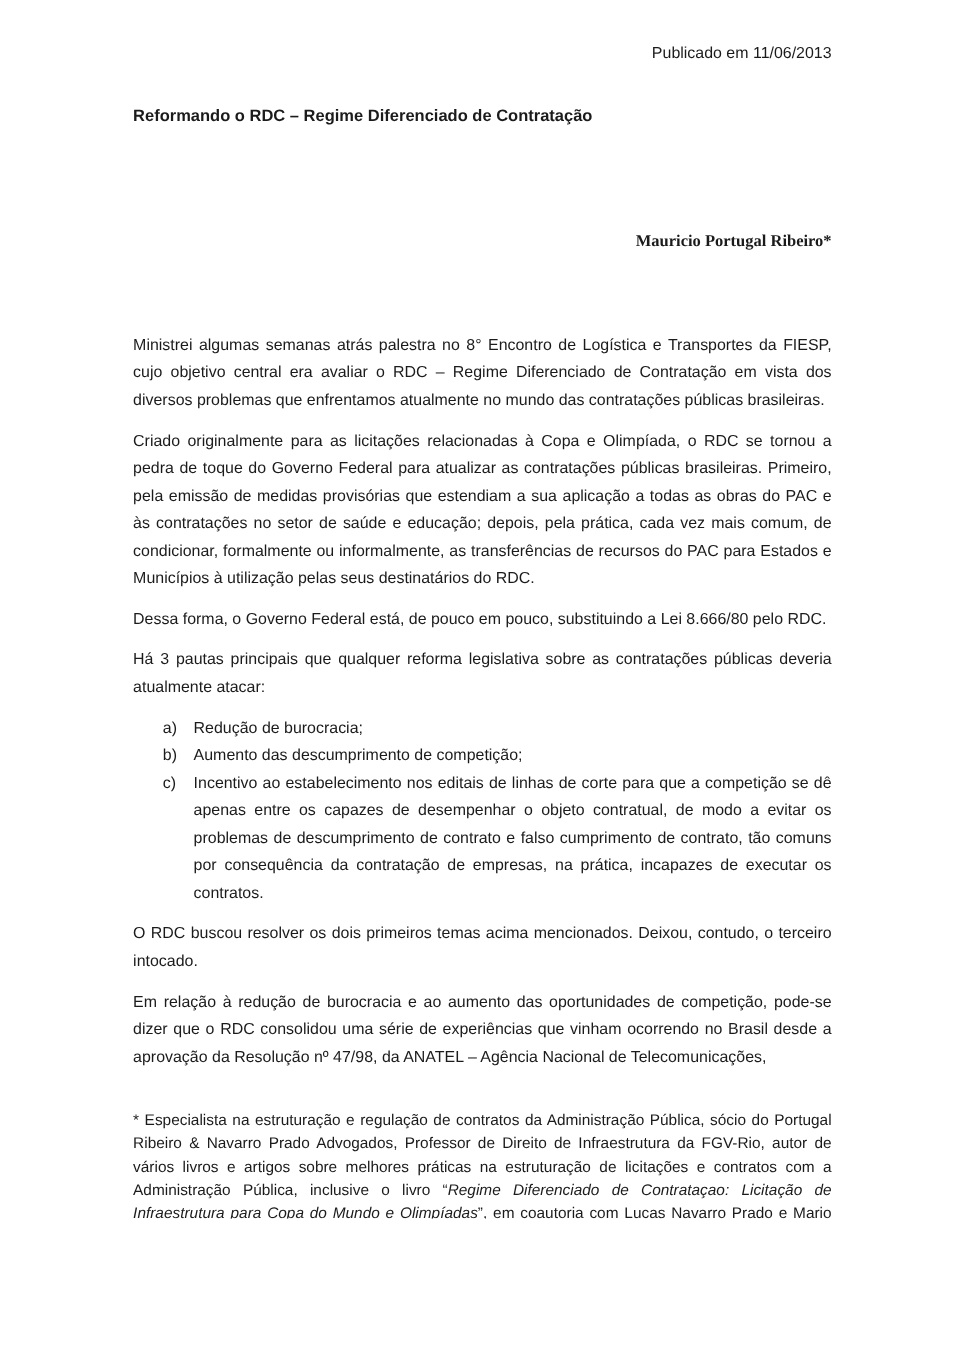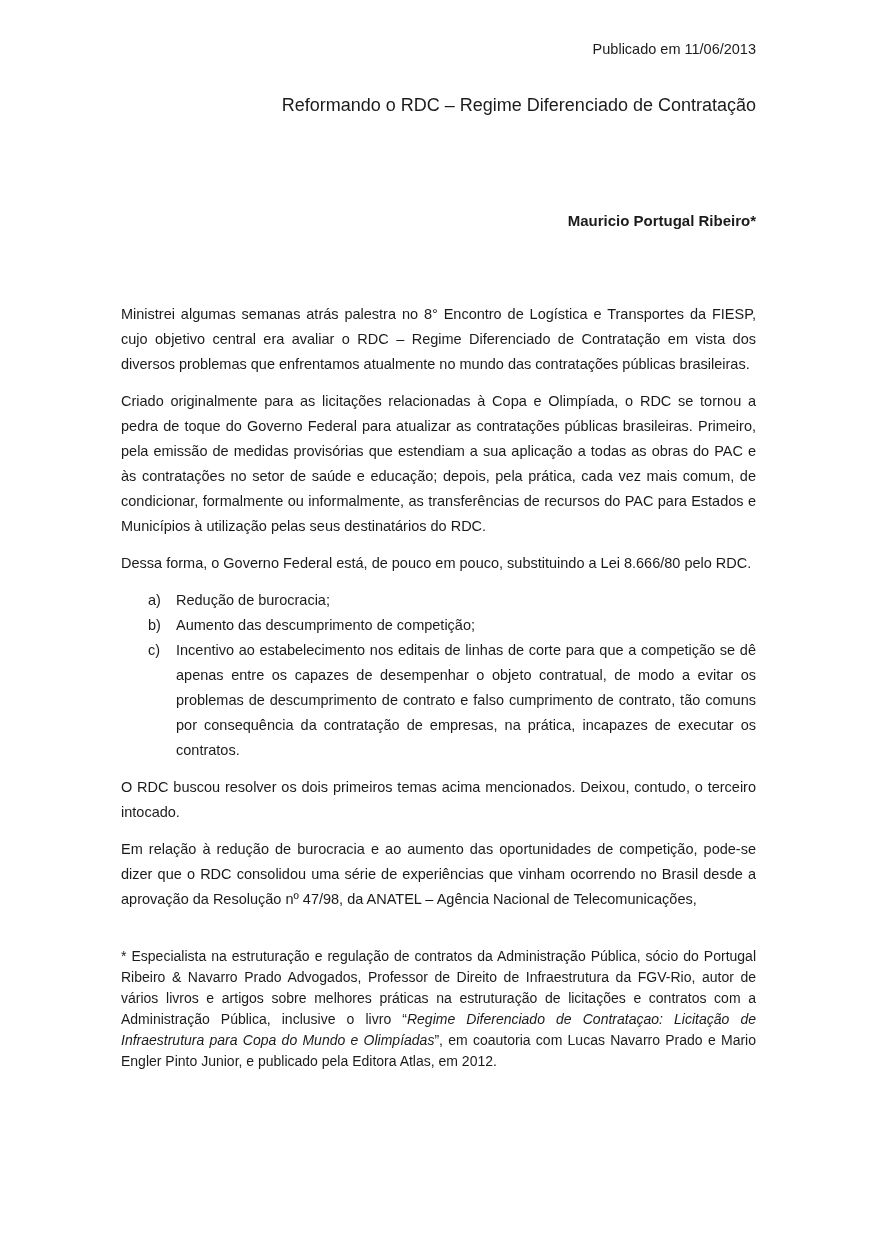--- a/index.html
+++ b/index.html
@@ -18,31 +18,32 @@
     color: #1b1b1b;
     overflow: hidden;
   }
   .published {
     text-align: right;
     font-size: 14.5px;
     line-height: 18px;
   }
   .title {
     margin: 38px 0 0 0;
-    text-align: right;
-    font-size: 18px;
-    font-weight: normal;
+    text-align: left;
+    font-size: 15px;
+    font-weight: bold;
     line-height: 19px;
   }
   .author {
     margin-top: 96px;
     text-align: right;
     font-size: 15px;
     font-weight: bold;
     line-height: 19px;
+    font-family: Liberation Serif, serif;
   }
   .body-text {
     margin-top: 72px;
     font-size: 14.5px;
     line-height: 25px;
     text-align: justify;
   }
   .body-text p {
     margin: 0 0 12px 0;
   }
@@ -80,20 +81,21 @@
   <div class="published">Publicado em 11/06/2013</div>
 
   <h1 class="title">Reformando o RDC – Regime Diferenciado de Contratação</h1>
 
   <div class="author">Mauricio Portugal Ribeiro*</div>
 
   <div class="body-text">
     <p>Ministrei algumas semanas atrás palestra no 8° Encontro de Logística e Transportes da FIESP, cujo objetivo central era avaliar o RDC – Regime Diferenciado de Contratação em vista dos diversos problemas que enfrentamos atualmente no mundo das contratações públicas brasileiras.</p>
     <p>Criado originalmente para as licitações relacionadas à Copa e Olimpíada, o RDC se tornou a pedra de toque do Governo Federal para atualizar as contratações públicas brasileiras. Primeiro, pela emissão de medidas provisórias que estendiam a sua aplicação a todas as obras do PAC e às contratações no setor de saúde e educação; depois, pela prática, cada vez mais comum, de condicionar, formalmente ou informalmente, as transferências de recursos do PAC para Estados e Municípios à utilização pelas seus destinatários do RDC.</p>
     <p>Dessa forma, o Governo Federal está, de pouco em pouco, substituindo a Lei 8.666/80 pelo RDC.</p>
+    <p>Há 3 pautas principais que qualquer reforma legislativa sobre as contratações públicas deveria atualmente atacar:</p>
 
     <ul class="item-list">
       <li>
         <span class="marker">a)</span>
         <span class="item-text">Redução de burocracia;</span>
       </li>
       <li>
         <span class="marker">b)</span>
         <span class="item-text">Aumento das descumprimento de competição;</span>
       </li>

